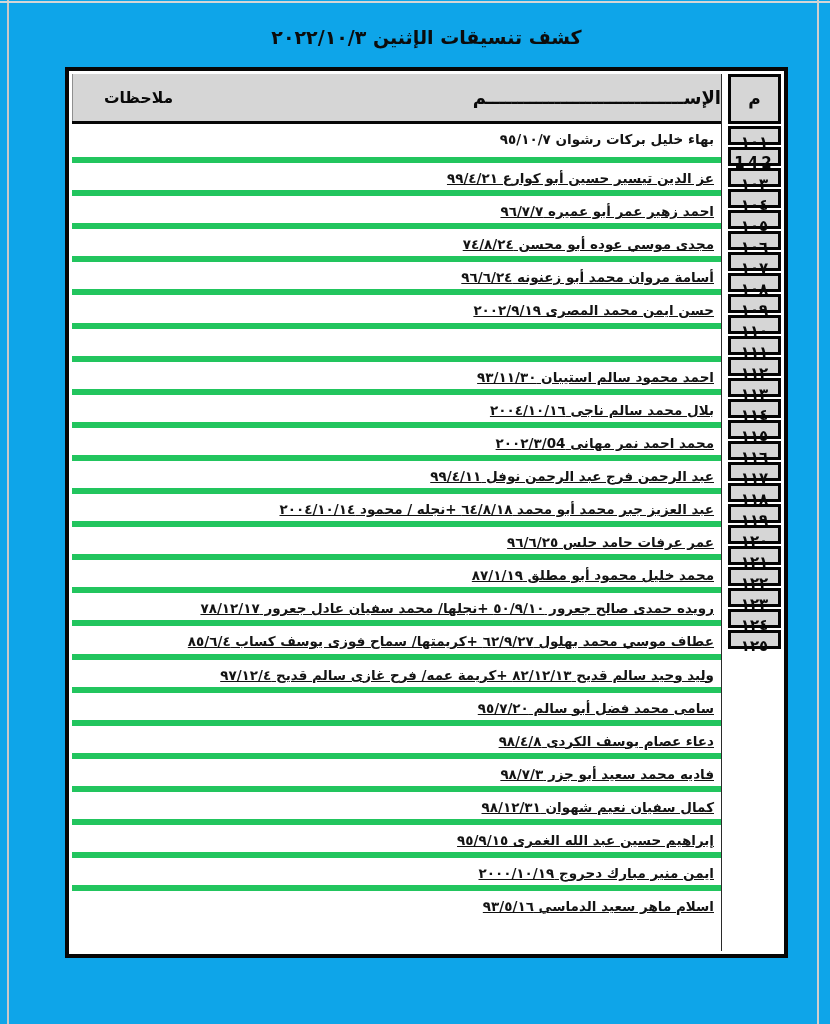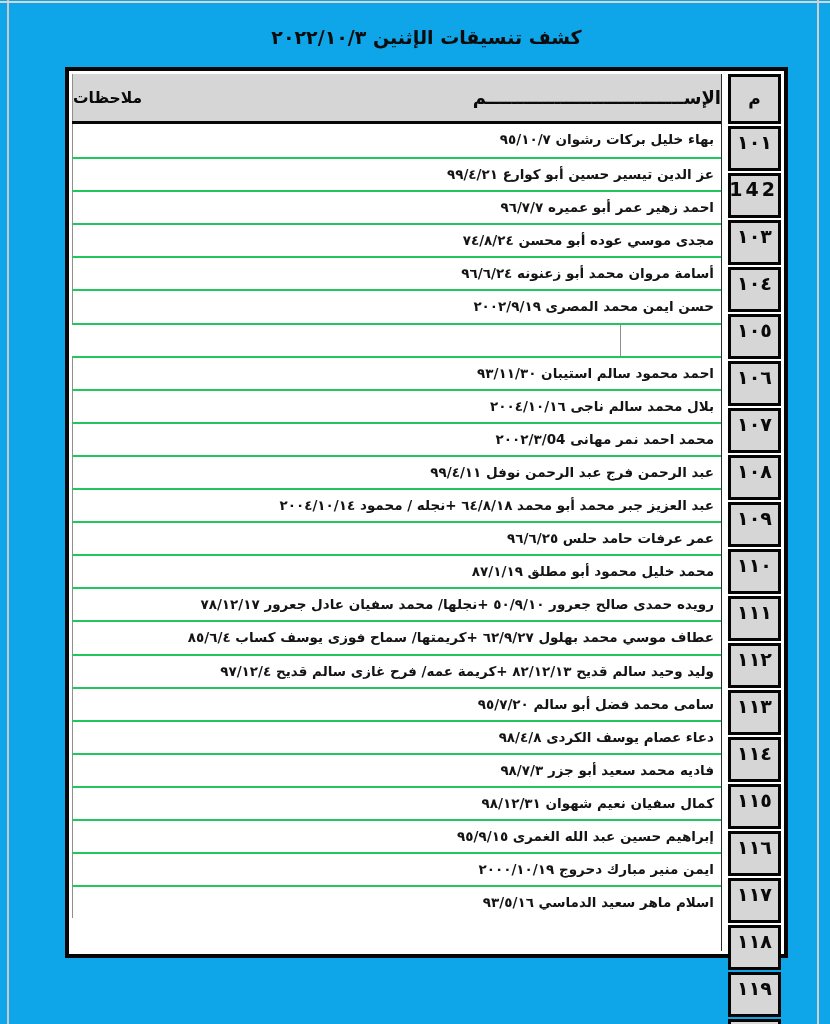--- a/index.html
+++ b/index.html
@@ -13,35 +13,35 @@
   .edge-right { position:absolute; left:817px; top:0; width:2px; height:1024px; background:#cfcfcf; }
 
   .title { position:absolute; left:65px; top:26px; width:723px; text-align:center;
            font-size:19px; letter-spacing:.3px; color:#0c0c0c; }
 
   .table-wrap { position:absolute; left:65px; top:67px; width:723px; height:891px;
                 border:4px solid #060606; background:#ffffff; direction:rtl; }
 
   
   .serial-col { position:absolute; top:3px; right:3px; width:53px; display:flex; flex-direction:column; }
-  .serial-box { height:45px; margin-bottom:2px; border:3px solid #040404; background:#d6d6d6;
-                text-align:center; font-size:19px; line-height:27px; letter-spacing:3px; color:#0a0a0a; }
+  .serial-box { height:19px; margin-bottom:2px; border:3px solid #040404; background:#d6d6d6;
+                text-align:center; font-size:15px; line-height:27px; letter-spacing:3px; color:#0a0a0a; }
   .serial-box.header { height:50px; line-height:44px; font-size:17px; letter-spacing:0; }
 
   
   .main-col { position:absolute; top:3px; right:62px; left:3px; bottom:3px;
               border-left:0; border-right:1.5px solid #2a2a2a; overflow:hidden; }
   .header-panel { height:50px; background:#d6d6d6; border-bottom:3.5px solid #070707; display:flex; }
   .name-header  { flex:1; text-align:right; line-height:48px; font-size:18px; color:#0a0a0a;
                   overflow:hidden; white-space:nowrap; }
-  .notes-header { width:101px; text-align:left; line-height:48px; font-size:15.5px; color:#0a0a0a;
+  .notes-header { width:101px; text-align:right; line-height:48px; font-size:15.5px; color:#0a0a0a;
                   border-left:1.5px solid #8f8f8f; }
   .body-rows { background:#fff; }
-  .body-row { height:33.1px; display:flex; }
-  .body-row + .body-row { border-top:2px solid #22c55e; }
+  .body-row { height:33.1px; display:flex;flex-direction:column; }
+  .body-row + .body-row { border-top:6px solid #22c55e;text-decoration:underline; }
   .name-cell  { flex:1; text-align:right; padding:0 7px; font-size:13.5px; line-height:31px;
                 color:#141414; overflow:hidden; white-space:nowrap; }
   .notes-cell { width:101px; border-left:1.5px solid #8f8f8f; }
 </style>
 </head>
 <body>
 
 <div class="page">
 
   <div class="edge-left"></div>

